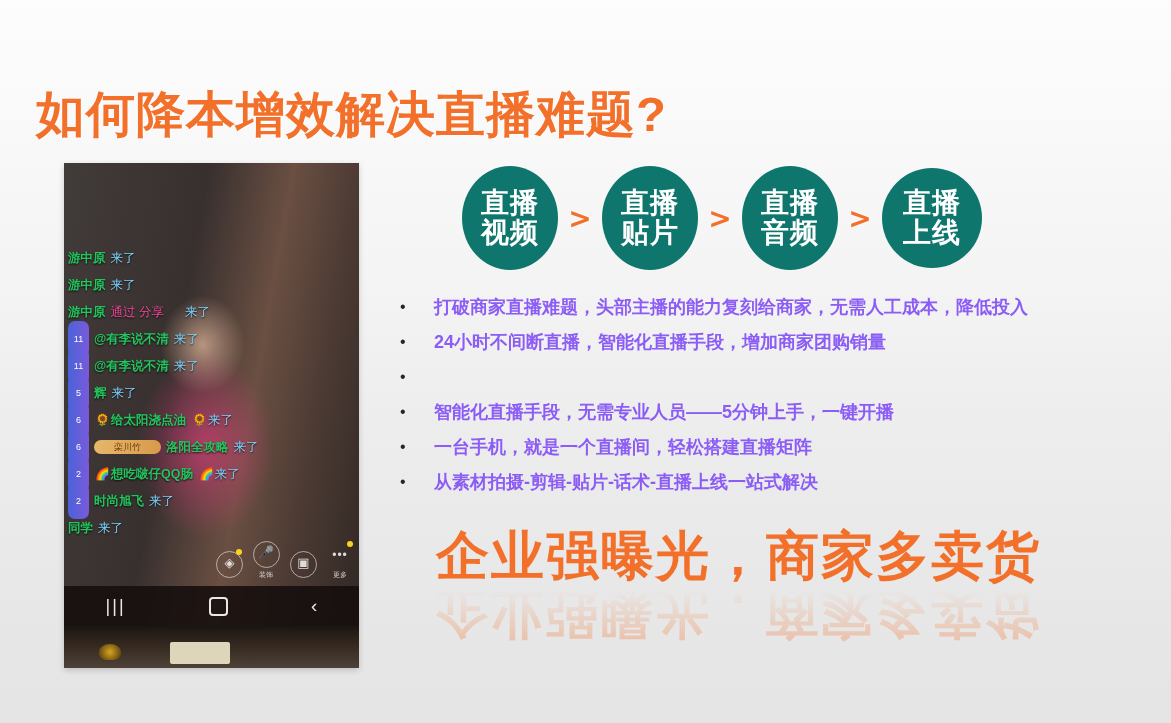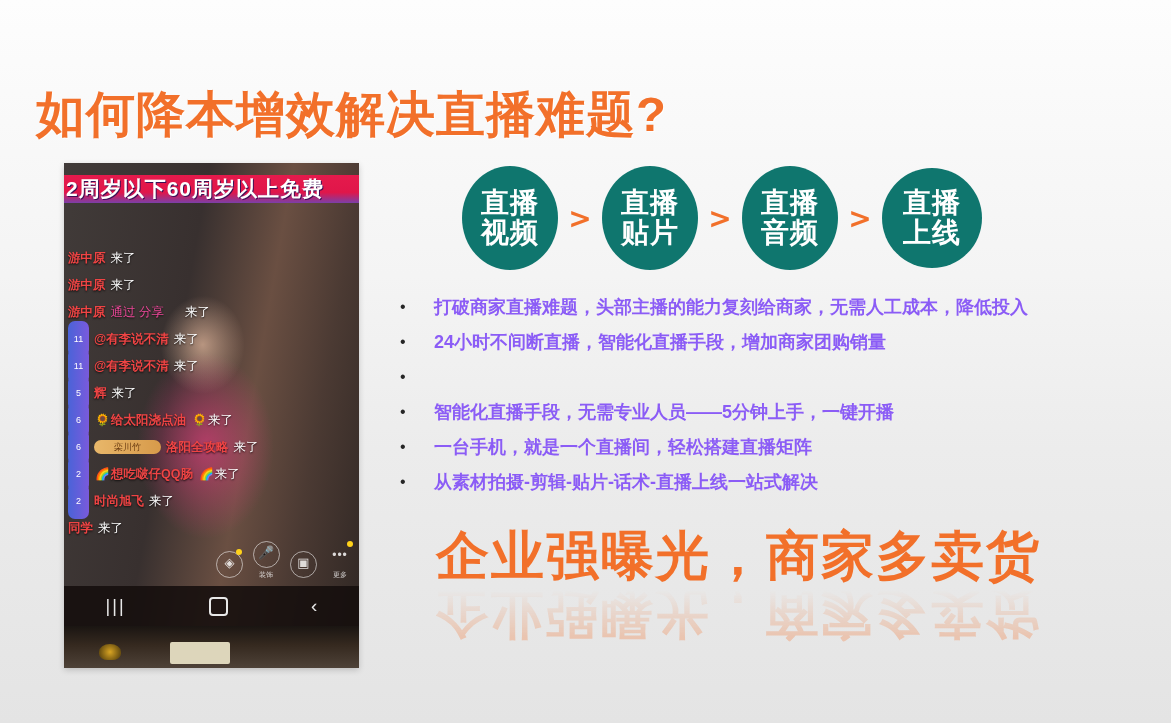--- a/index.html
+++ b/index.html
@@ -99,27 +99,27 @@
     line-height: 14px;
     border-radius: 7px;
     background: linear-gradient(90deg, #e8b76a, #d79a4a);
     color: #6a3c12;
     font-size: 9px;
     padding: 0 20px;
     margin-right: 5px;
   }
   .chat-emoji { font-size: 12px; margin: 0 1px; }
   .chat-user {
-    color: #ef4444;
+    color: #22c55e;
     font-weight: bold;
     text-shadow: 0 1px 2px rgba(0,0,0,0.8);
     margin-right: 5px;
   }
   .chat-msg {
-    color: #ffffff;
+    color: #7dd3fc;
     text-shadow: 0 1px 2px rgba(0,0,0,0.8);
   }
   .chat-mid {
     color: #ec4899;
     text-shadow: 0 1px 2px rgba(0,0,0,0.8);
     margin-right: 21px;
   }
   .phone-float {
     position: absolute;
     right: 6px;
@@ -291,21 +291,20 @@
   }
 </style>
 </head>
 <body>
 
 <div class="slide-title">如何降本增效解决直播难题?</div>
 
 <div class="phone-shot">
   <div class="phone-bg"></div>
 
-  <div class="phone-banner">2周岁以下60周岁以上免费</div>
 
   <div class="chat-list">
     <div class="chat-row">
       <span class="chat-user">游中原</span>
       <span class="chat-msg">来了</span>
     </div>
     <div class="chat-row">
       <span class="chat-user">游中原</span>
       <span class="chat-msg">来了</span>
     </div>

